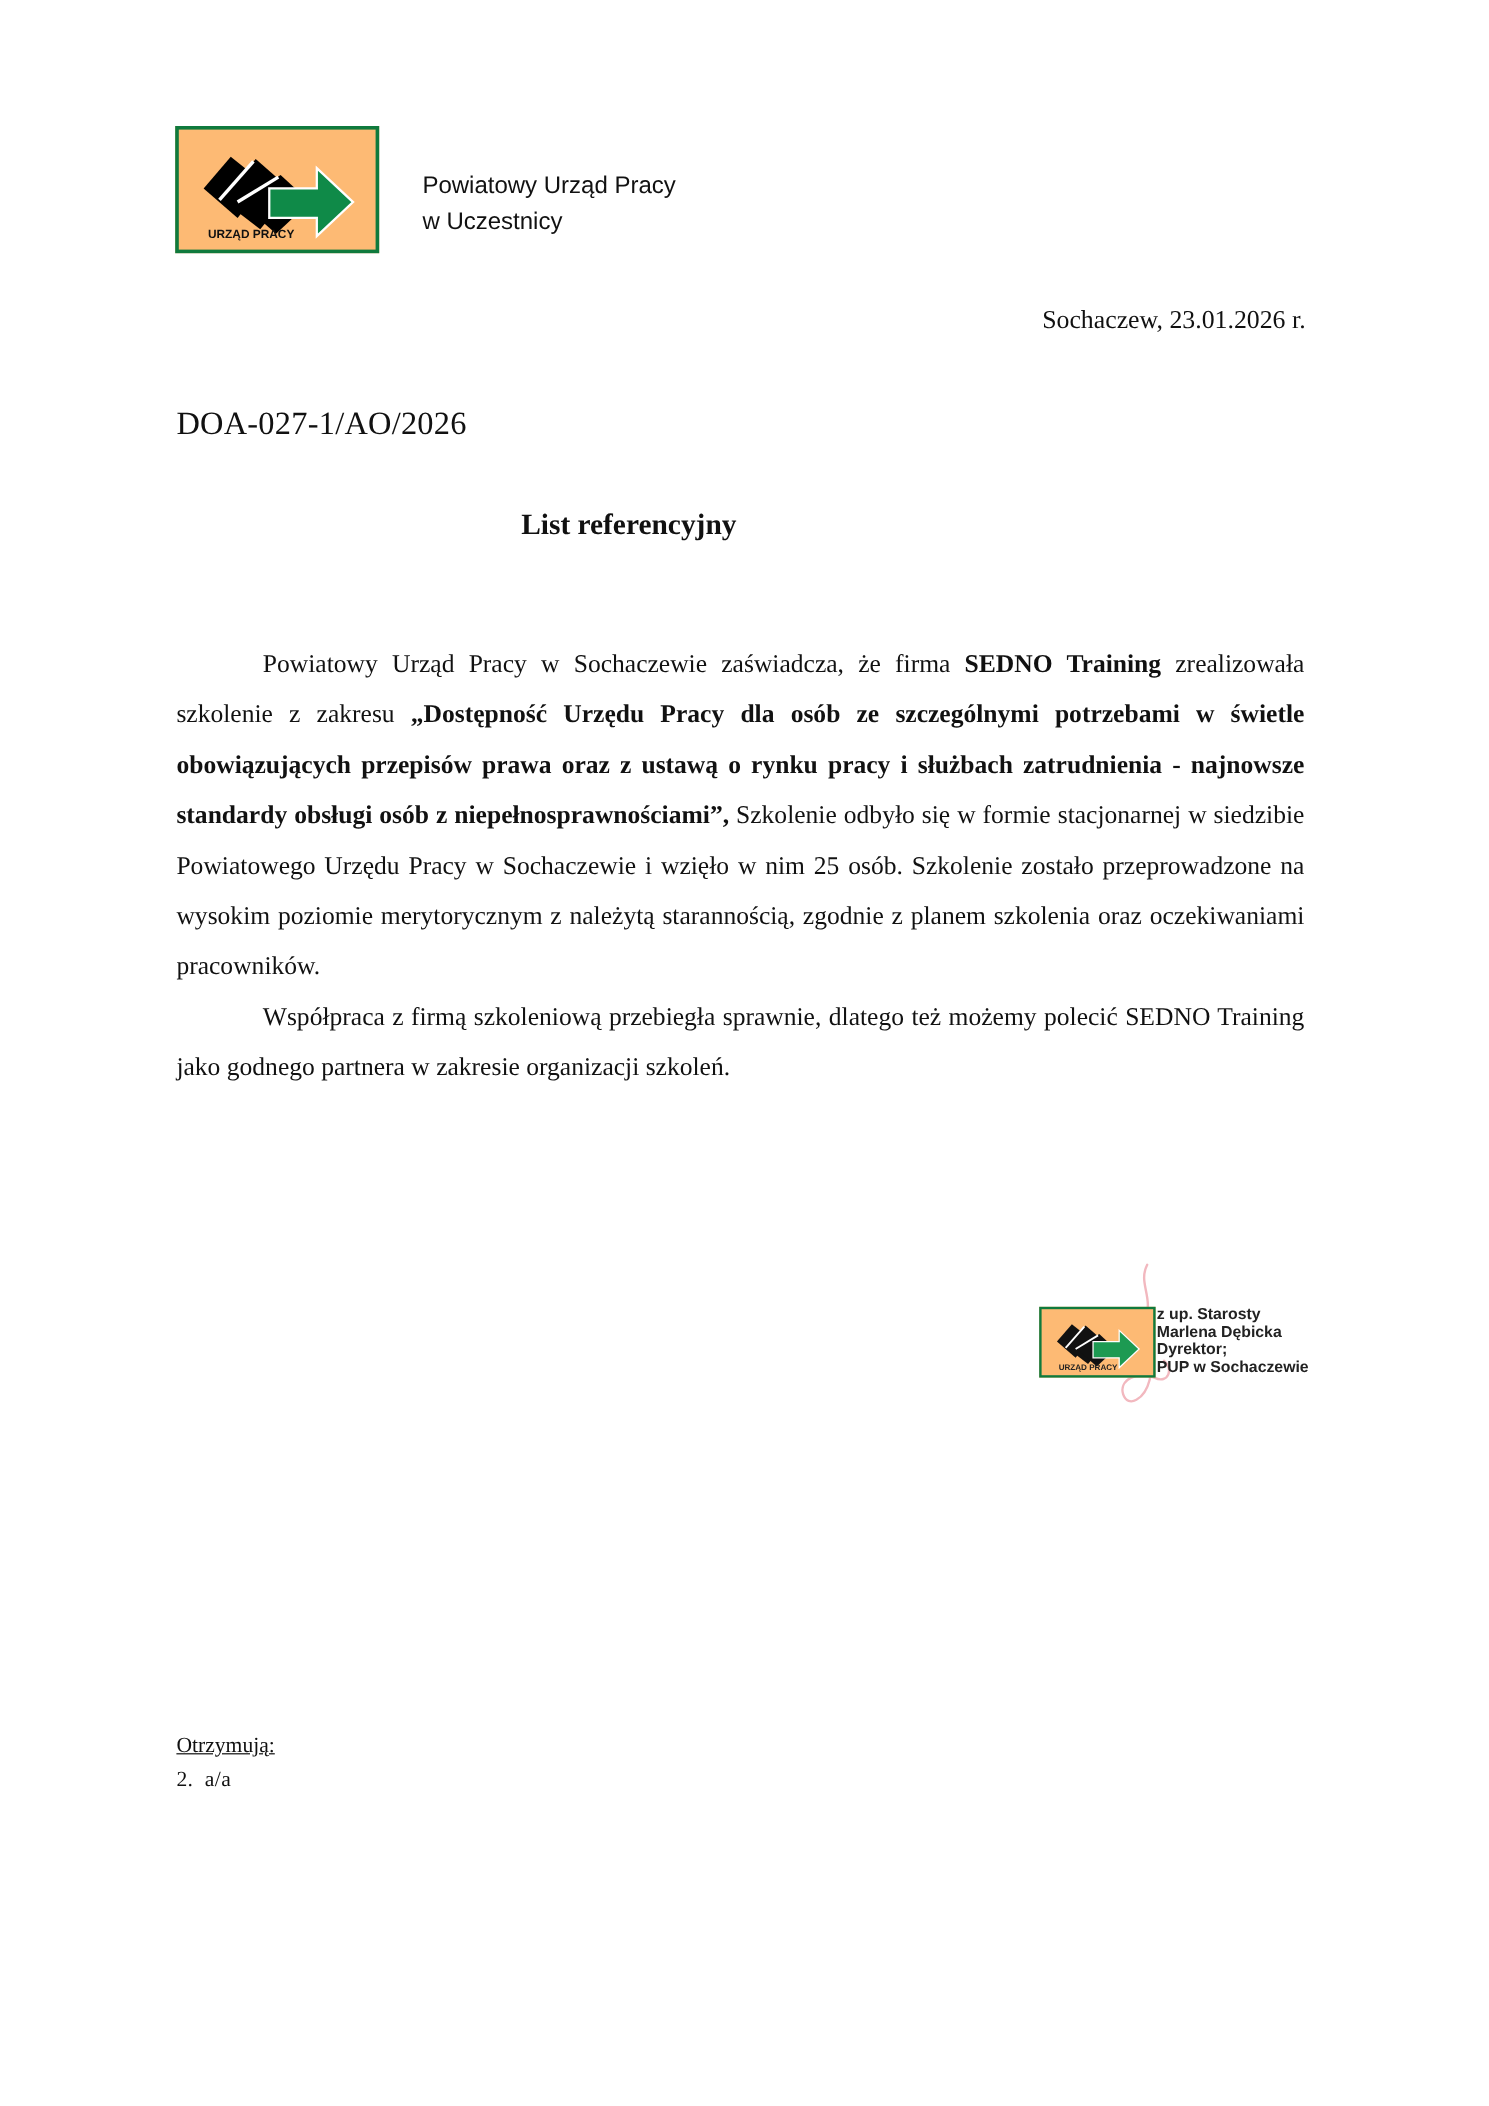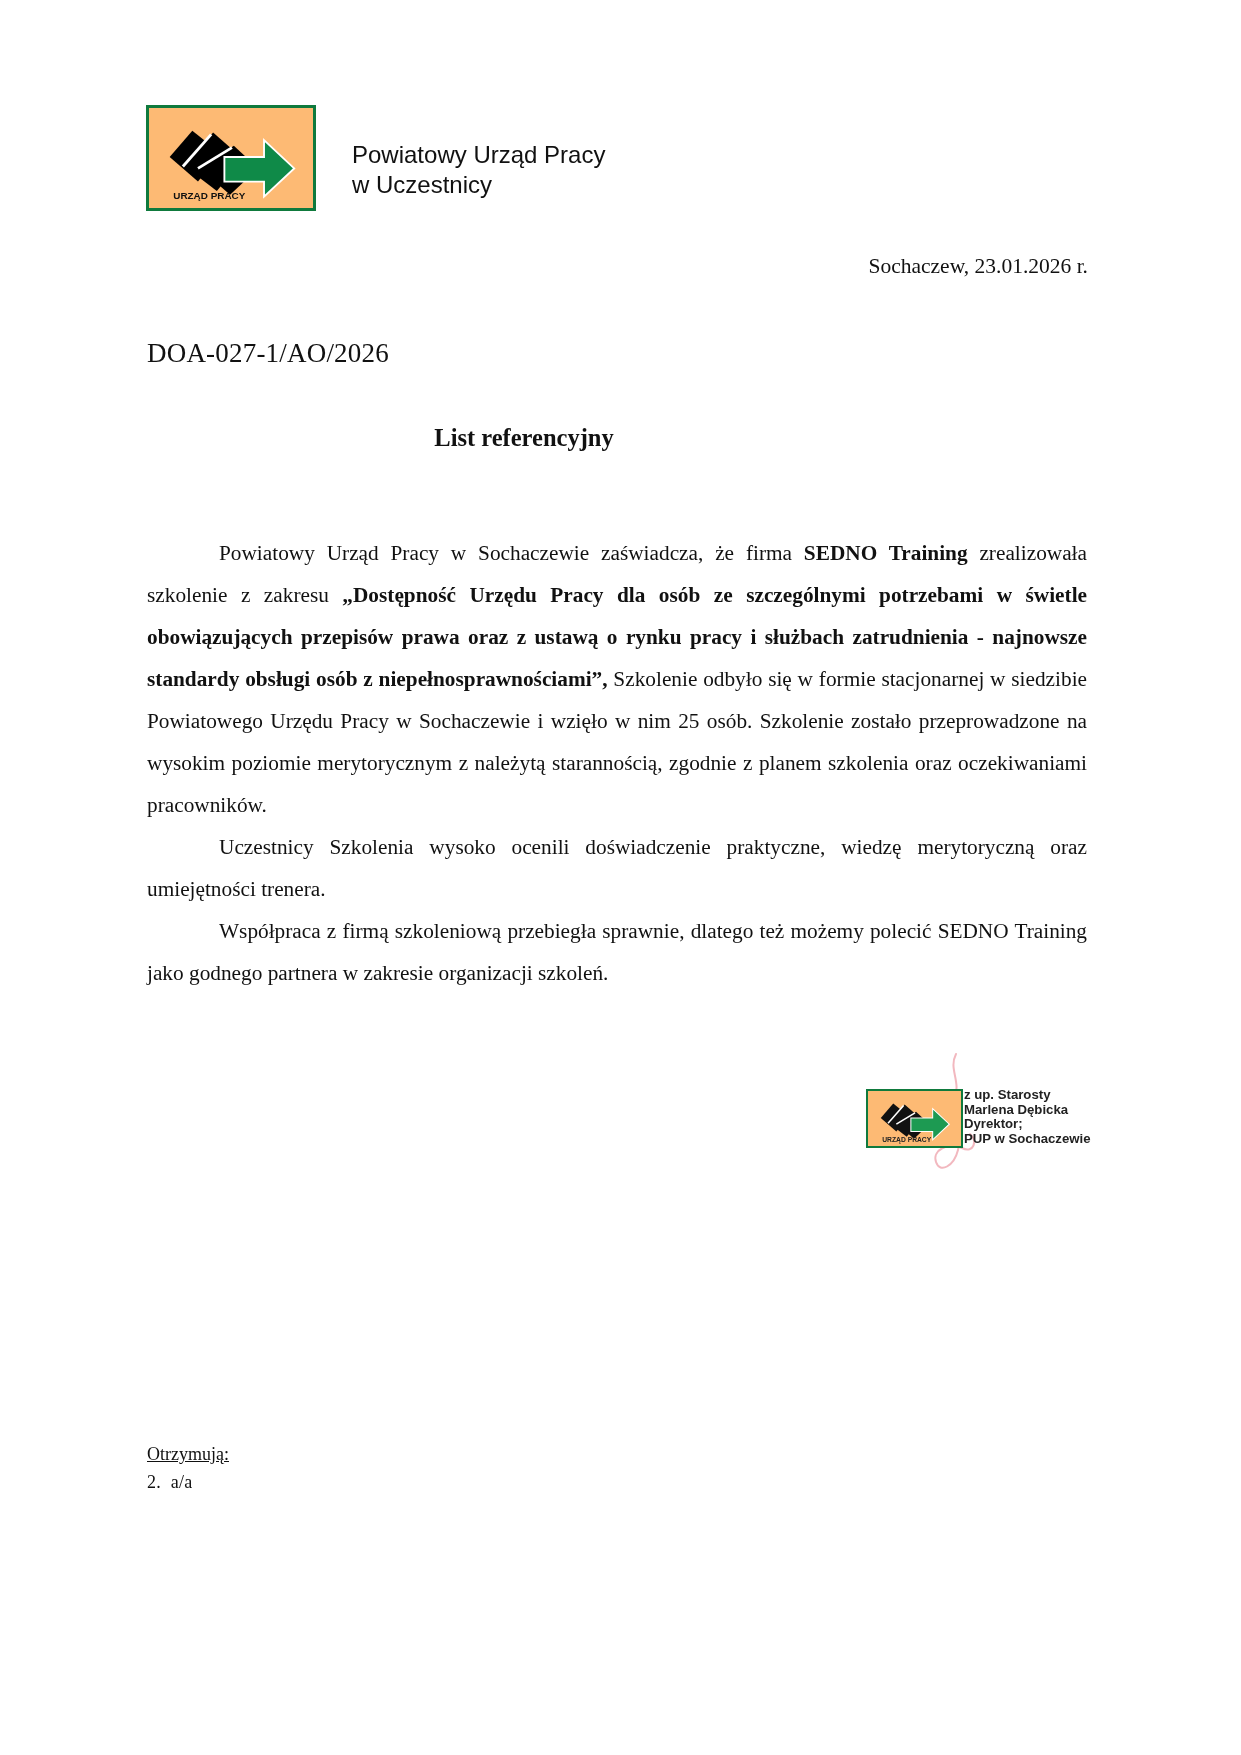--- a/index.html
+++ b/index.html
@@ -5,21 +5,21 @@
     html, body { margin: 0; padding: 0; background: #ffffff; }
     body { width: 1241px; height: 1755px; position: relative; overflow: hidden; color: #111; }
     .serif { font-family: "Liberation Serif", "DejaVu Serif", serif; }
     .sans { font-family: "Liberation Sans", "DejaVu Sans", sans-serif; }
 
     .logo { position: absolute; border: 3px solid #0f7a3d; background: #fdba74; box-sizing: border-box; }
     .logo svg { position: absolute; left: 0; top: 0; width: 100%; height: 100%; }
     #logo-main { left: 146px; top: 105px; width: 170px; height: 106px; }
     #logo-small { left: 866px; top: 1089px; width: 97px; height: 59px; border-width: 2px; }
 
-    #org-name { position: absolute; left: 352px; top: 140px; font-size: 24px; line-height: 30px; color: #111; }
+    #org-name { position: absolute; left: 352px; top: 140px; font-size: 20px; line-height: 30px; color: #111; }
     #org-name div { white-space: nowrap; }
 
     #date-line { position: absolute; right: 153px; top: 254px; font-size: 21.5px; white-space: nowrap; }
     #ref-number { position: absolute; left: 147px; top: 338px; font-size: 27px; letter-spacing: 0.2px; }
     #doc-title { position: absolute; left: 0; width: 1048px; text-align: center; top: 424px; font-size: 24.5px; font-weight: bold; }
 
     #body { position: absolute; left: 147px; width: 940px; top: 532px; font-size: 21.3px; line-height: 42px; text-align: justify; }
     #body p { margin: 0; text-indent: 72px; }
     #body b { font-weight: bold; }
 
@@ -56,21 +56,20 @@
 </div>
 
 <div id="date-line" class="serif">Sochaczew, 23.01.2026 r.</div>
 
 <div id="ref-number" class="serif">DOA-027-1/AO/2026</div>
 
 <div id="doc-title" class="serif">List referencyjny</div>
 
 <div id="body" class="serif">
   <p><span>Powiatowy Urząd Pracy w Sochaczewie zaświadcza, że firma </span><b>SEDNO Training</b><span> zrealizowała szkolenie z zakresu </span><b>„Dostępność Urzędu Pracy dla osób ze szczególnymi potrzebami w świetle obowiązujących przepisów prawa oraz z ustawą o rynku pracy i służbach zatrudnienia - najnowsze standardy obsługi osób z niepełnosprawnościami”,</b><span> Szkolenie odbyło się w formie stacjonarnej w siedzibie Powiatowego Urzędu Pracy w Sochaczewie i wzięło w nim 25 osób. Szkolenie zostało przeprowadzone na wysokim poziomie merytorycznym z należytą starannością, zgodnie z planem szkolenia oraz oczekiwaniami pracowników.</span></p>
-  <p>Uczestnicy Szkolenia wysoko ocenili doświadczenie praktyczne, wiedzę merytoryczną oraz umiejętności trenera.</p>
   <p>Współpraca z firmą szkoleniową przebiegła sprawnie, dlatego też możemy polecić SEDNO Training jako godnego partnera w zakresie organizacji szkoleń.</p>
 </div>
 
 <div id="signature-block">
   <svg id="signature-scribble" viewBox="0 0 70 130">
     <path d="M38,4 C30,20 44,30 36,52 C30,70 46,80 40,100 C36,116 22,124 18,112 C14,100 30,92 44,98 C56,104 60,90 52,84" fill="none" stroke="#f2b8bf" stroke-width="2" stroke-linecap="round"></path>
   </svg>
 </div>
 
 <div class="logo" id="logo-small">

